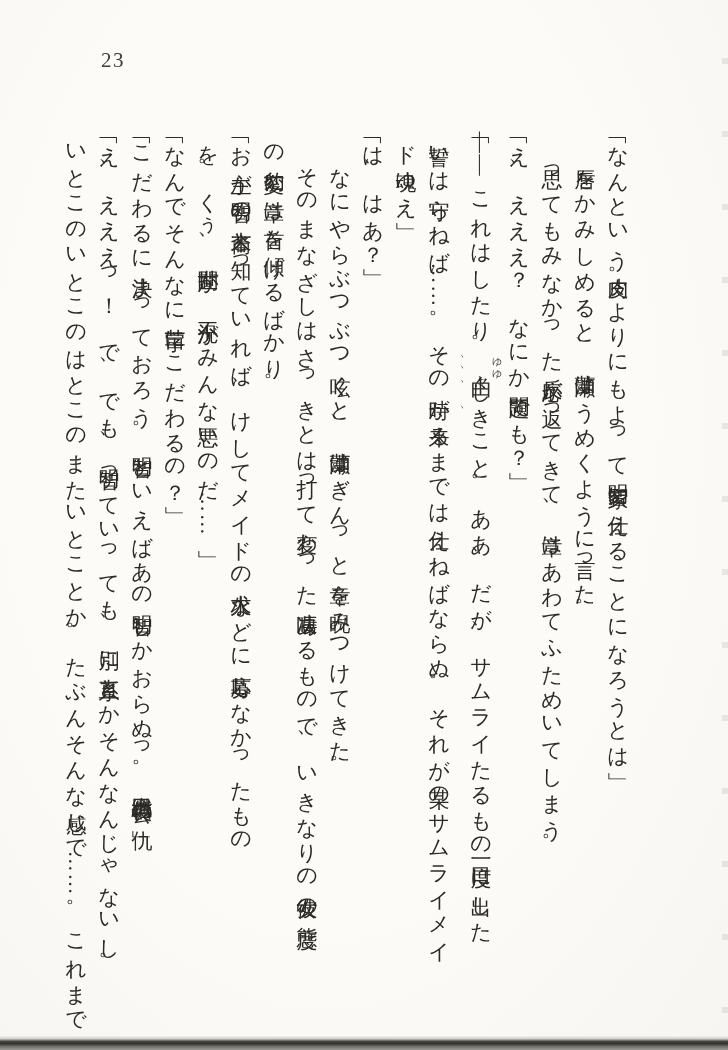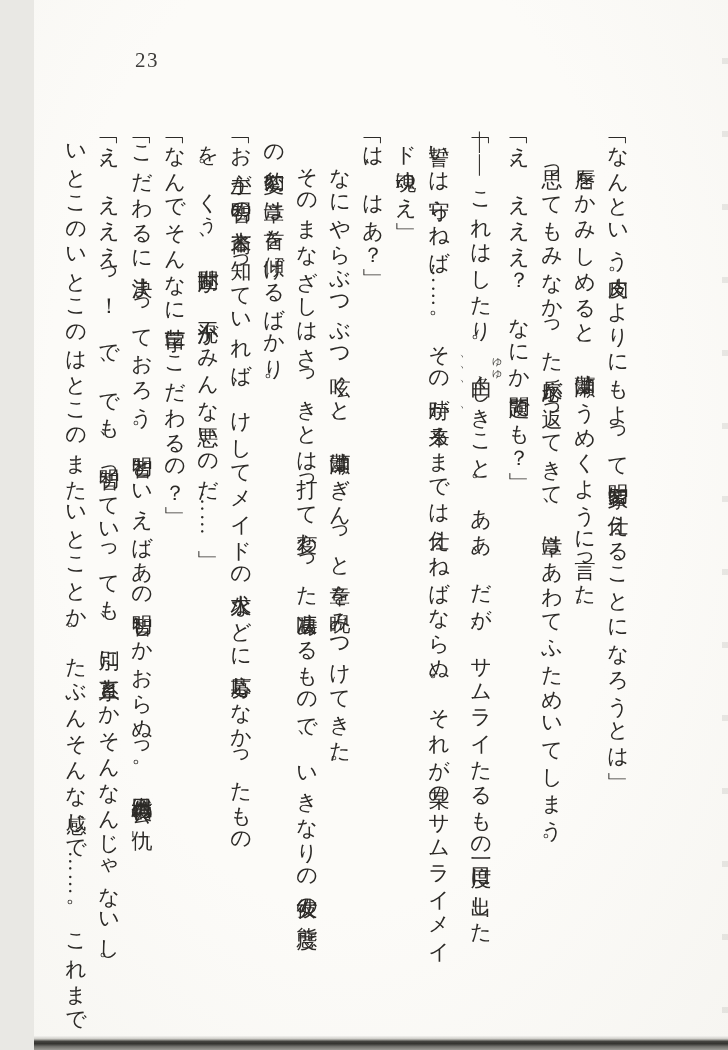--- a/index.html
+++ b/index.html
@@ -12,21 +12,20 @@
     position: relative;
     overflow: hidden;
     background: #e9e8e4;
     font-family: "Liberation Serif", "DejaVu Serif", serif;
   }
   .page {
     position: absolute;
     inset: 0;
     background: radial-gradient(ellipse at 45% 40%, #fcfbf8 55%, #f6f5f1 100%);
     overflow: hidden;
-    margin-left: 34px;
   }
   .page-number {
     position: absolute;
     top: 50px;
     left: 101px;
     font-size: 21px;
     color: #3d3c3a;
     letter-spacing: 1.5px;
     line-height: 1;
   }

